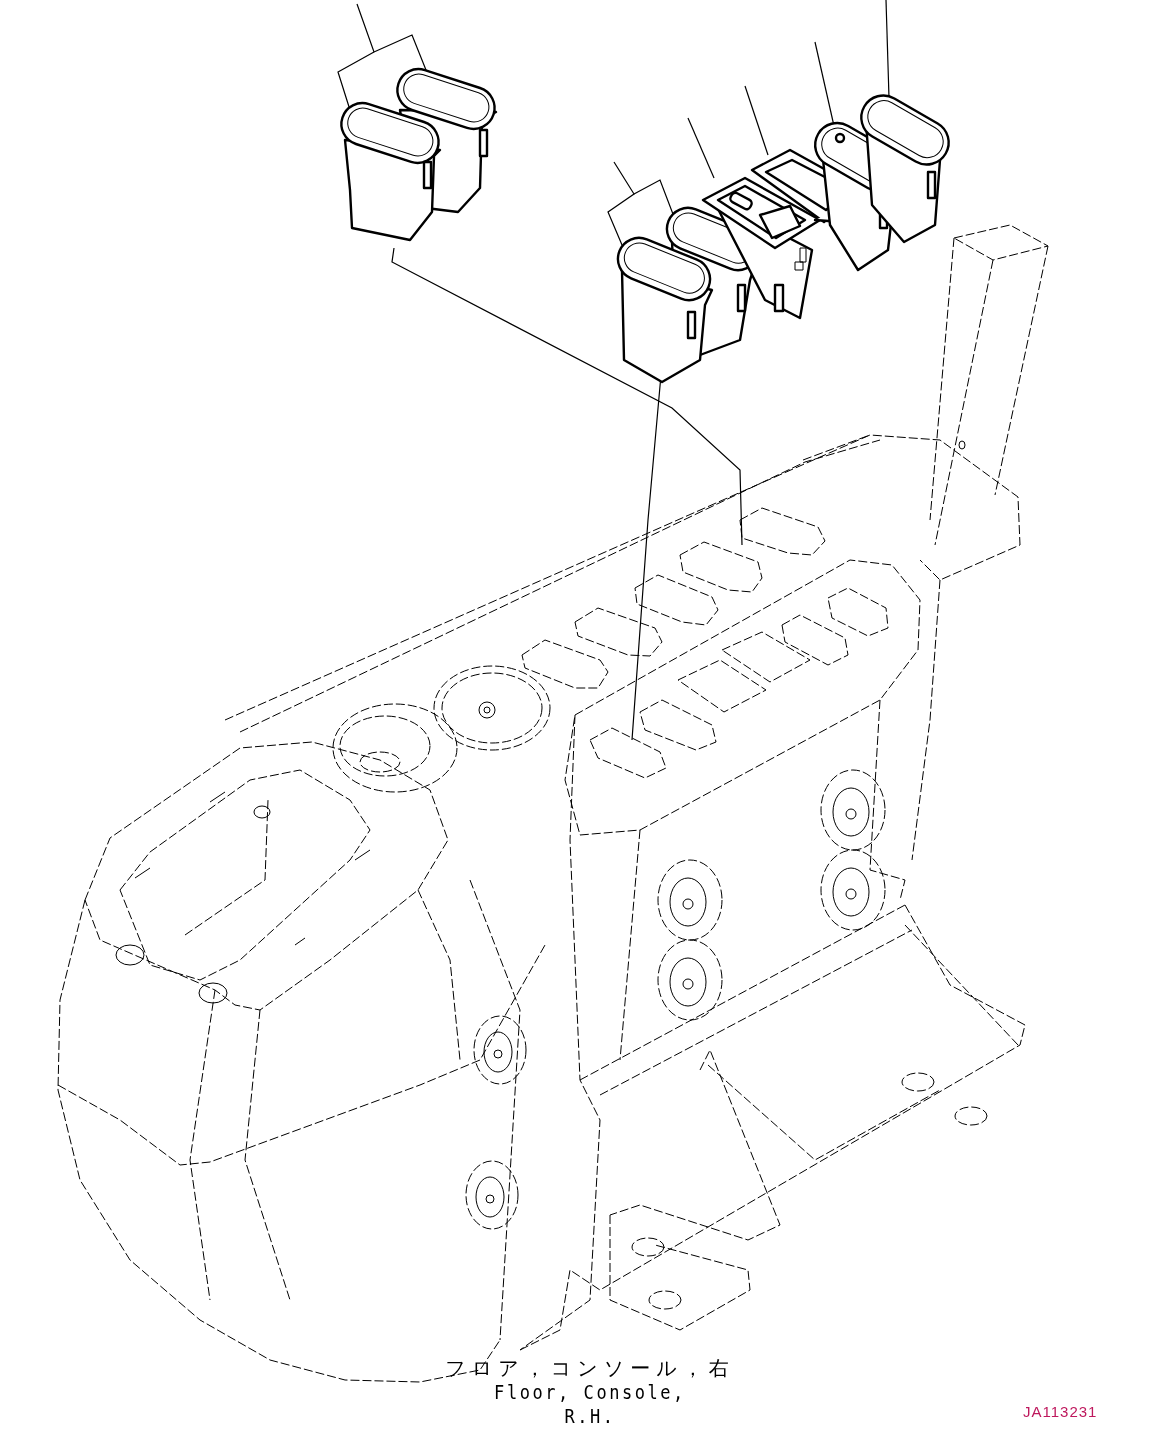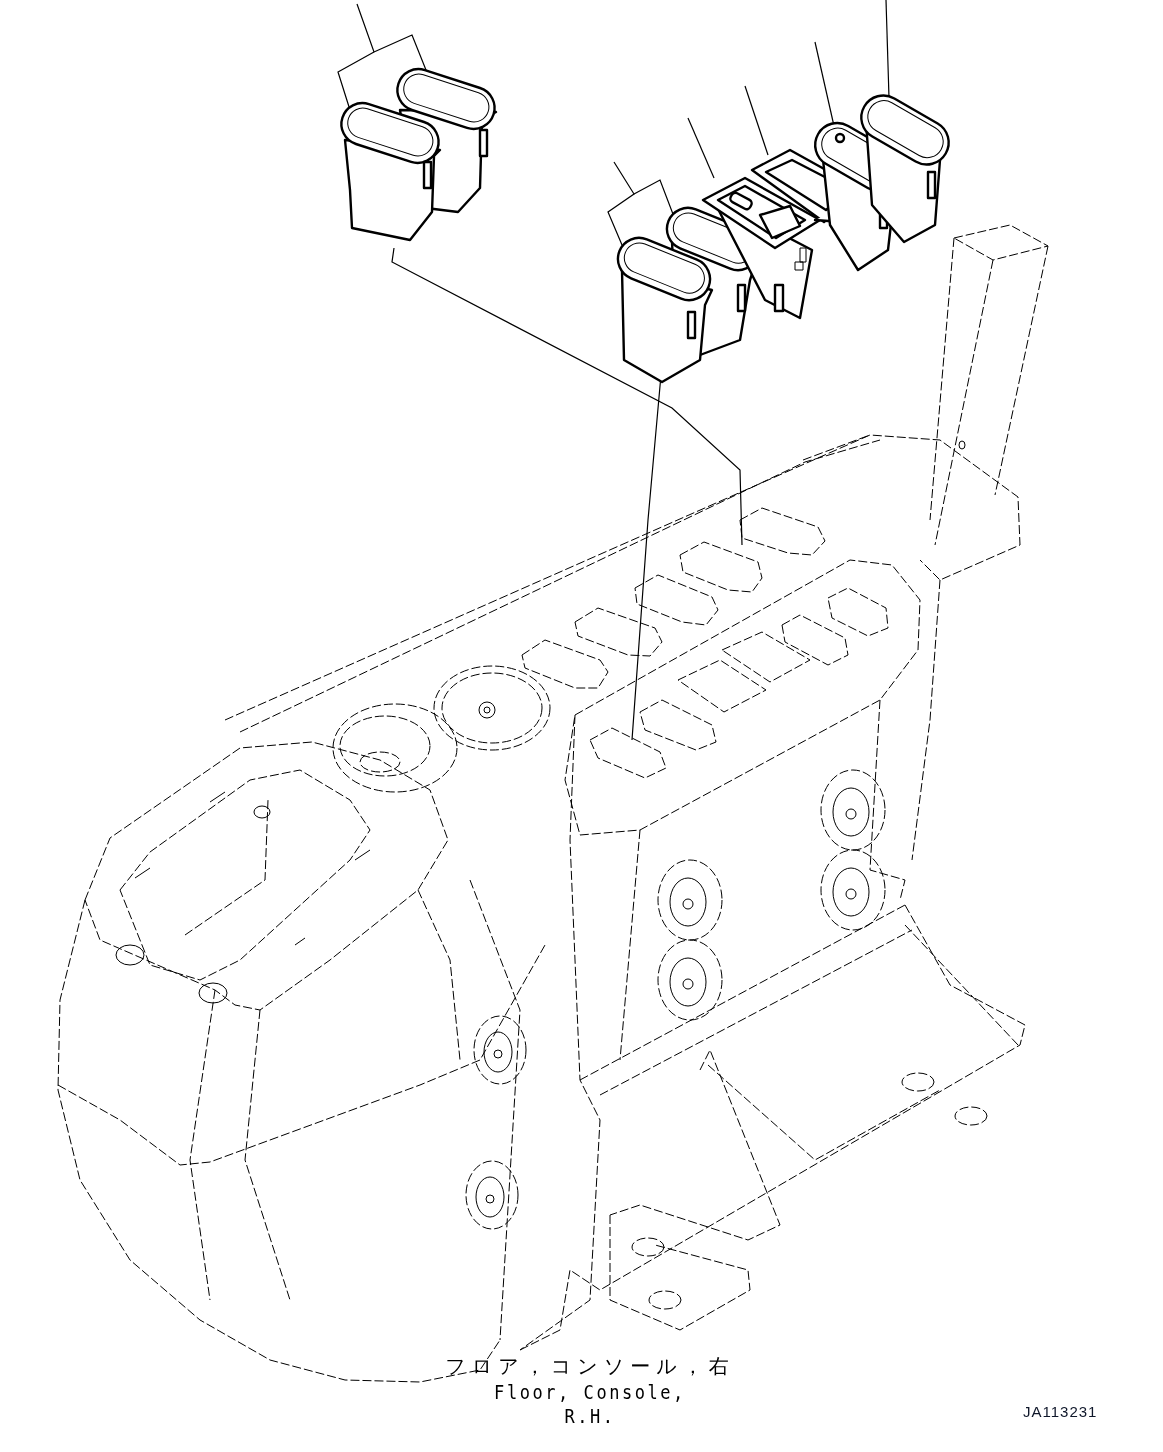--- a/index.html
+++ b/index.html
@@ -4,23 +4,23 @@
   <style>
     html, body { margin: 0; padding: 0; background: #ffffff; }
     body { width: 1163px; height: 1452px; position: relative; overflow: hidden; font-family: "DejaVu Sans Mono", monospace; }
     #drawing { position: absolute; left: 0; top: 0; width: 1163px; height: 1452px; }
     .thick { fill: #fff; stroke: #000; stroke-width: 2.4; stroke-linejoin: round; stroke-linecap: round; }
     .thin { fill: none; stroke: #000; stroke-width: 1; stroke-linejoin: round; }
     .leader { fill: none; stroke: #000; stroke-width: 1.2; }
     .dash { fill: none; stroke: #000; stroke-width: 1; stroke-dasharray: 9 3; }
     .dashw { fill: #fff; stroke: #000; stroke-width: 1; stroke-dasharray: 9 3; }
     .caption { position: absolute; left: 440px; top: 1356px; width: 300px; text-align: center; color: #000; }
-    .caption-jp { font-family: Liberation Mono, monospace; font-size: 20px; letter-spacing: 6px; line-height: 24px; }
+    .caption-jp { font-family: Liberation Sans, sans-serif; font-size: 20px; letter-spacing: 6px; line-height: 24px; }
     .caption-en { font-family: "DejaVu Sans Mono", monospace; font-size: 20px; letter-spacing: 3px; line-height: 24px; transform: scaleX(0.85); }
-    .drawing-id { position: absolute; left: 1023px; top: 1403px; font-family: "Liberation Sans", sans-serif; font-size: 15px; letter-spacing: 1px; color: #0f172a; }
+    .drawing-id { position: absolute; left: 1023px; top: 1403px; font-family: "Liberation Sans", sans-serif; font-size: 15px; letter-spacing: 1px; color: #be185d; }
   </style>
 </head>
 <body>
 
 <svg id="drawing" viewBox="0 0 1163 1452" xmlns="http://www.w3.org/2000/svg">
 
   <g>
     <path class="leader" d="M357,4 L374,52 L412,35 L428,75"></path>
     <path class="leader" d="M374,52 L338,72 L350,110"></path>
     <path class="leader" d="M394,248 L392,262 L672,408 L740,470 L742,545"></path>

